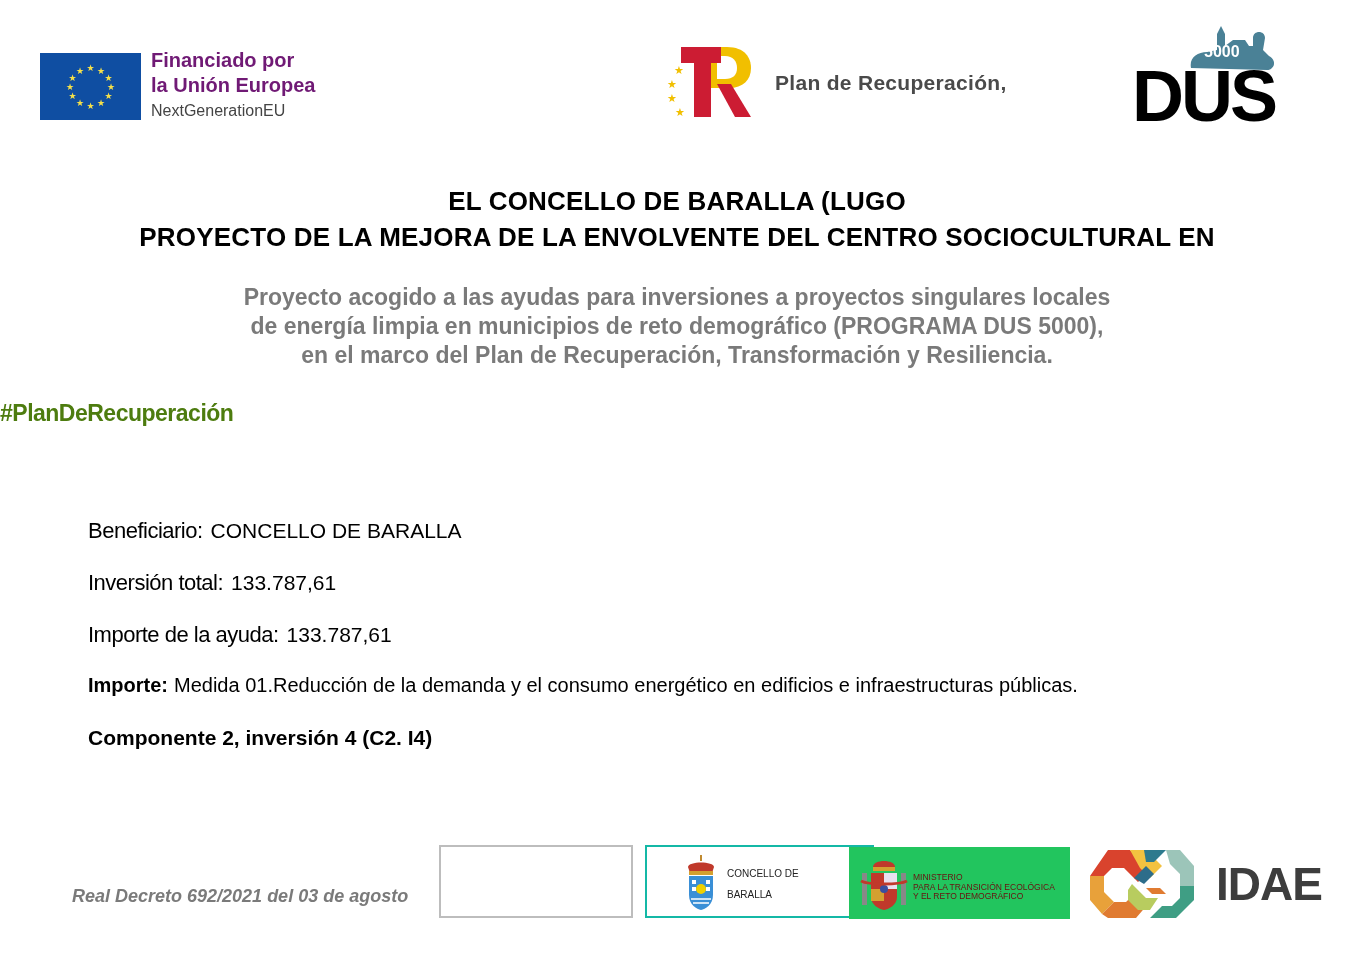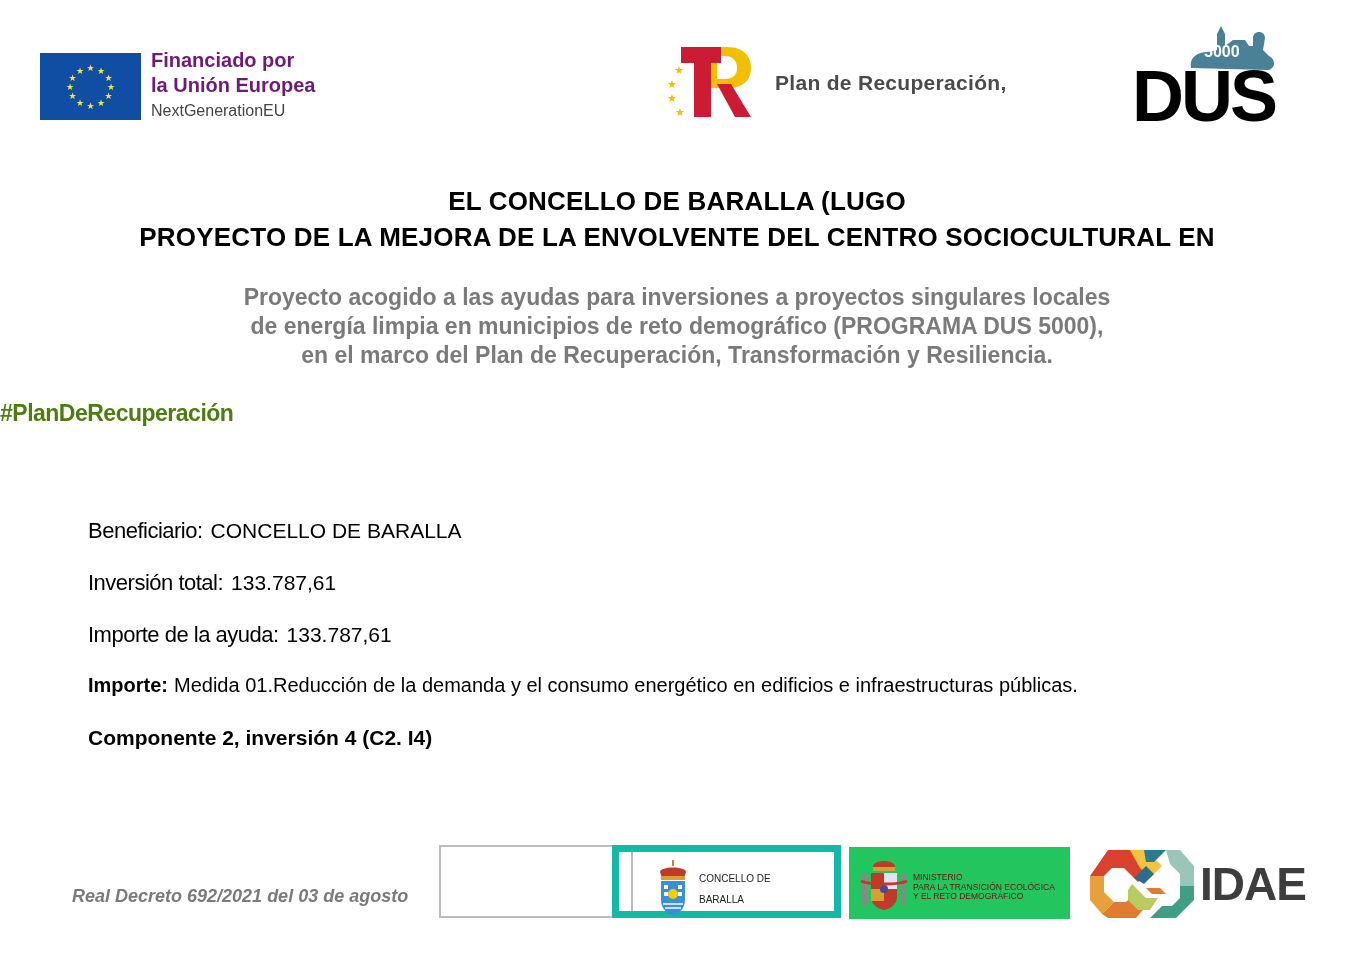--- a/index.html
+++ b/index.html
@@ -42,31 +42,31 @@
     .row .lbl { font-size: 22px; letter-spacing: -0.5px; }
     .row .val { margin-left: 8px; font-size: 21px; }
     .row.medida .lbl { font-weight: bold; font-size: 20px; letter-spacing: 0; }
     .row.medida .val { font-size: 20px; margin-left: 6px; }
     .row.componente { font-weight: bold; font-size: 21px; height: 40px; }
 
     
     .decree { position: absolute; left: 72px; top: 886px; font-style: italic; font-weight: bold;
               color: #7a7a7a; font-size: 18px; }
     .empty-box { position: absolute; left: 439px; top: 845px; width: 194px; height: 73px; border: 2px solid #bdbdbd; }
-    .concello-box { position: absolute; left: 612px; top: 845px; width: 229px; height: 73px; border: 7px solid #14b8a6; }
+    .concello-box { position: absolute; left: 645px; top: 845px; width: 229px; height: 73px; border: 2px solid #14b8a6; }
     .concello-shield { position: absolute; left: 38px; top: 8px; width: 32px; height: 56px; }
     .concello-text { position: absolute; left: 80px; top: 16px; font-size: 10px; color: #222; line-height: 21px; }
 
     .ministerio { position: absolute; left: 849px; top: 847px; width: 221px; height: 72px; background: #22c55e; }
     .min-shield { position: absolute; left: 10px; top: 8px; width: 50px; height: 58px; }
     .min-text { position: absolute; left: 64px; top: 26px; font-size: 8.5px; color: #6a1010; line-height: 9.5px; }
 
     .idae { position: absolute; left: 1088px; top: 848px; display: flex; align-items: center; }
     .idae-mark { width: 108px; height: 72px; }
-    .idae-word { margin-left: 4px; font-size: 46px; font-weight: bold; color: #3d3d3d; letter-spacing: -1px; }
+    .idae-word { margin-left: 20px; font-size: 46px; font-weight: bold; color: #3d3d3d; letter-spacing: -1px; }
   </style>
 </head>
 <body>
 
 <div class="page">
 
   <div class="eu-logo">
     <div class="eu-flag">
       <svg width="101" height="67" viewBox="0 0 101 67">
         <g fill="#f5e04a" font-size="9" text-anchor="middle" font-family="DejaVu Sans, sans-serif">

